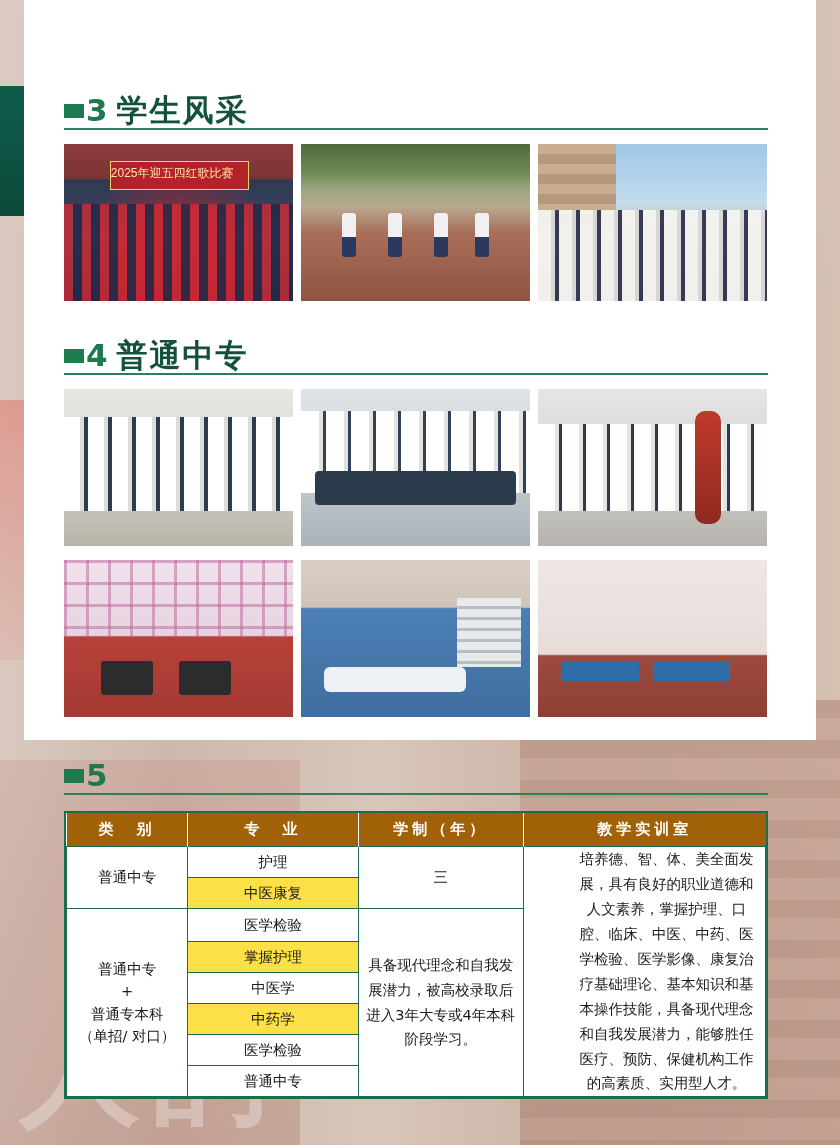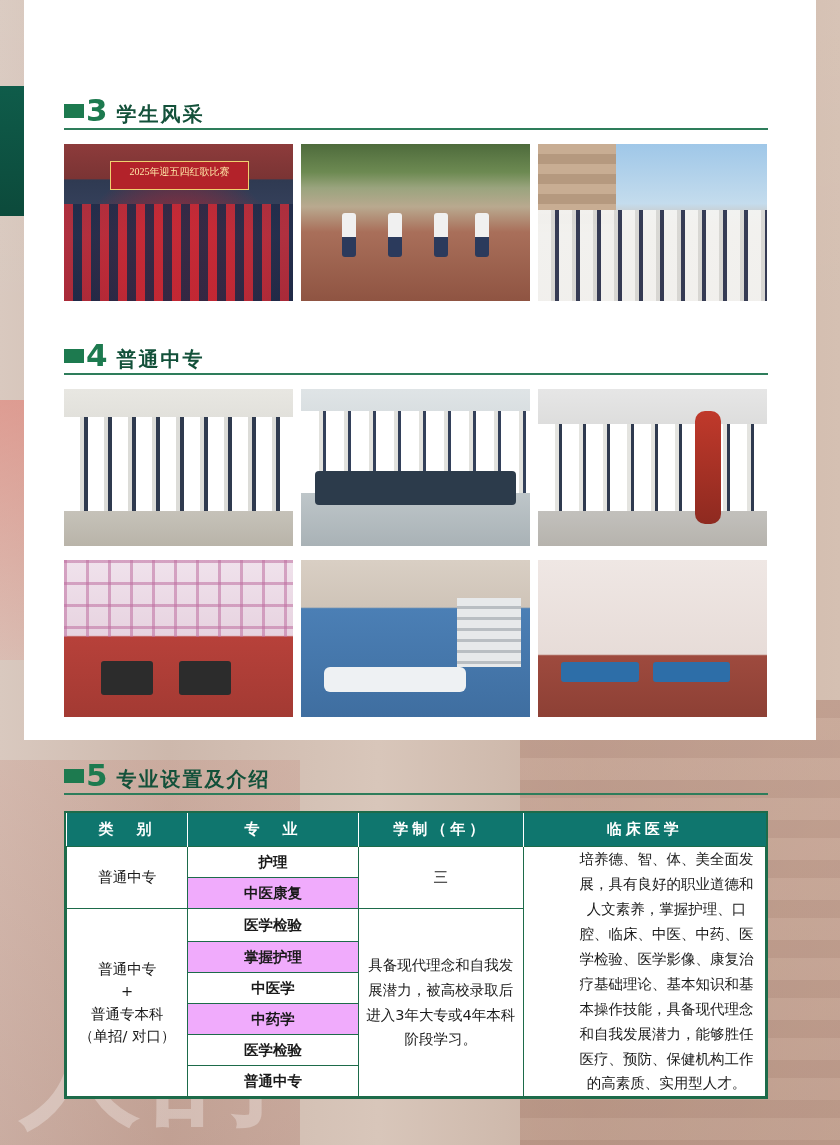--- a/index.html
+++ b/index.html
@@ -113,22 +113,22 @@
   .sec-num {
     font-family: "DejaVu Sans", sans-serif;
     font-size: 31px;
     font-weight: bold;
     color: #1d7a4f;
     line-height: 1;
     margin-right: 9px;
     margin-bottom: -2px;
   }
   .sec-title {
-    font-family: Liberation Mono, monospace;
-    font-size: 20px;
+    font-family: Liberation Serif, serif;
+    font-size: 31px;
     font-weight: bold;
     color: #13513a;
     letter-spacing: 2px;
     line-height: 1;
     margin-bottom: -2px;
   }
 
   
   .photo-row {
     display: flex;
@@ -149,24 +149,23 @@
       radial-gradient(circle at 50% 78%, rgba(200,30,40,0.55) 0 30%, rgba(200,30,40,0) 62%),
       linear-gradient(180deg, #8d3b3b 0%, #7a3434 22%, #2f3a52 23%, #3a4663 58%, #26304a 100%);
   }
   .p-choir .banner {
     position: absolute;
     left: 20%; top: 11%;
     width: 60%; height: 17%;
     background: #b3222a;
     border: 1px solid #f0d070;
     color: #ffe9a8;
-    font-size: 10px;
+    font-size: 12px;
     line-height: 1.9;
-    text-align: center;
-    font-family: Liberation Serif, serif;
+    font-family: Liberation Sans, sans-serif;
   }
   .p-choir .rows {
     position: absolute;
     left: 0; right: 0; bottom: 0; height: 62%;
     background:
       repeating-linear-gradient(90deg, rgba(220,40,50,0.85) 0 9px, rgba(30,40,70,0.9) 9px 18px);
     opacity: .85;
   }
   .p-run {
     background:
@@ -267,38 +266,38 @@
   }
   table.majors {
     border-collapse: collapse;
     width: 100%;
     font-family: "DejaVu Sans", sans-serif;
     font-size: 14.5px;
     color: #1a1a1a;
     background: #ffffff;
   }
   table.majors th {
-    background: #0f766e;
+    background: #a16207;
     color: #ffffff;
     font-weight: bold;
     height: 31px;
     letter-spacing: 4px;
     border-right: 1px solid #ffffff;
     font-size: 15px;
   }
   table.majors th:last-child { border-right: none; }
   table.majors td {
     border: 1px solid #1d6b4a;
     text-align: center;
     height: 30px;
     padding: 0 6px;
   }
   td.cat { width: 118px; line-height: 1.55; }
-  td.major { width: 173px; font-weight: bold; }
-  td.major.alt { background: #f0abfc; }
+  td.major { width: 173px; }
+  td.major.alt { background: #fde047; }
   td.years { width: 165px; line-height: 1.7; }
   td.goal {
     width: 248px;
     text-align: left;
     vertical-align: top;
     padding: 8px 10px;
     line-height: 1.72;
     font-size: 14.5px;
   }
   .goal-inner { display: block; margin-left: 44px; }
@@ -376,31 +375,30 @@
         <div class="bed1"></div>
         <div class="bed2"></div>
       </div>
     </div>
   </div>
 
   <div class="section" style="top:745px;">
     <div class="sec-head">
       <span class="sec-num-block"></span>
       <span class="sec-num">5</span>
-      <span class="sec-title">专业设置及介绍</span>
     </div>
 
     <div class="table-wrap">
       <table class="majors">
         <thead>
           <tr>
             <th>类　别</th>
             <th>专　业</th>
             <th>学制（年）</th>
-            <th>临床医学</th>
+            <th>教学实训室</th>
           </tr>
         </thead>
         <tbody>
           <tr>
             <td class="cat" rowspan="2">普通中专</td>
             <td class="major">护理</td>
             <td class="years" rowspan="2">三</td>
             <td class="goal" rowspan="8">
                 <span class="goal-inner">培养德、智、体、美全面发展，具有良好的职业道德和人文素养，掌握护理、口腔、临床、中医、中药、医学检验、医学影像、康复治疗基础理论、基本知识和基本操作技能，具备现代理念和自我发展潜力，能够胜任医疗、预防、保健机构工作的高素质、实用型人才。</span>
               </td>

